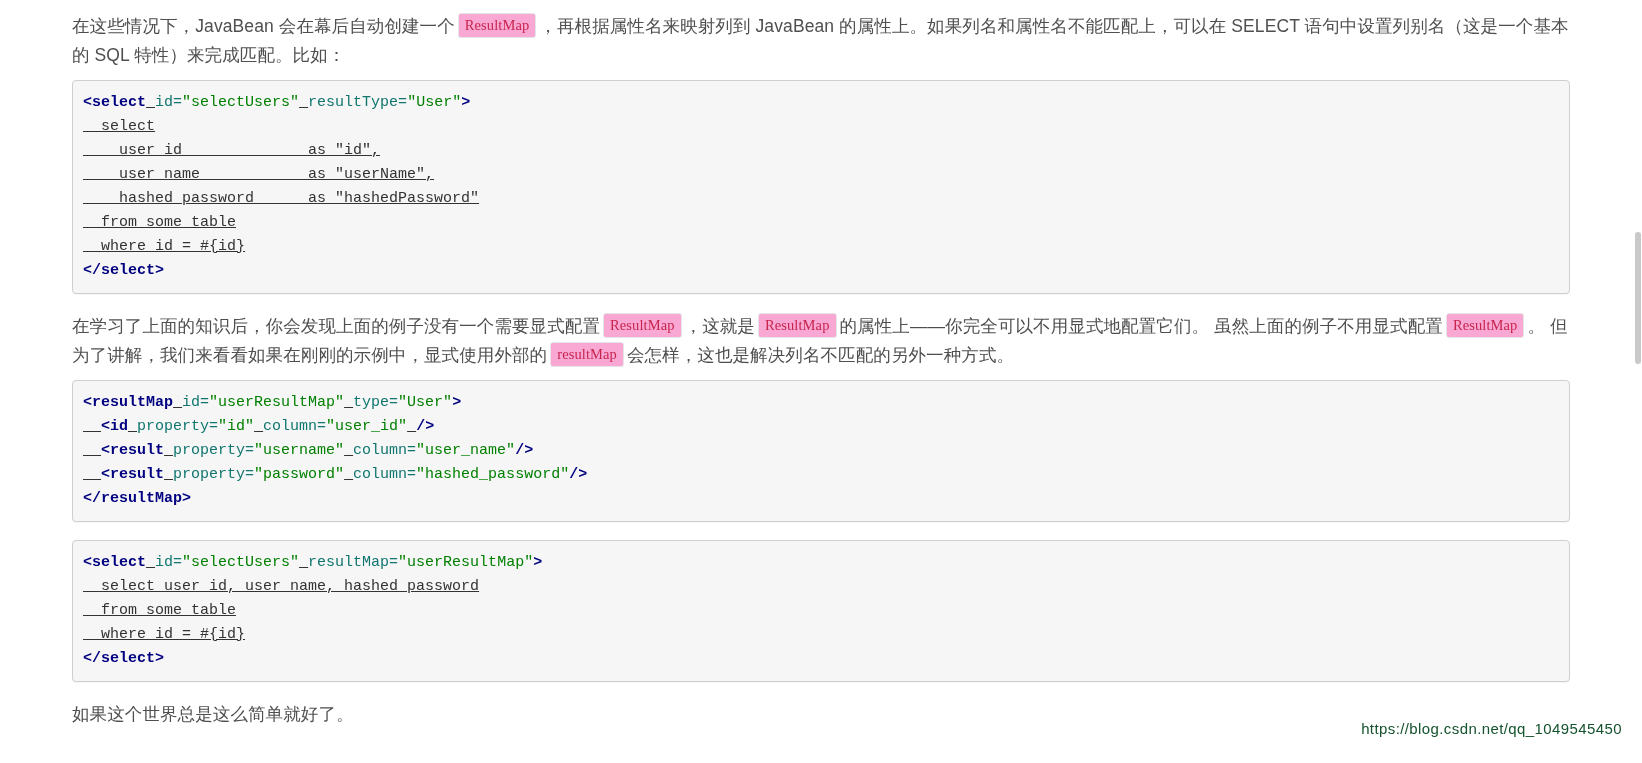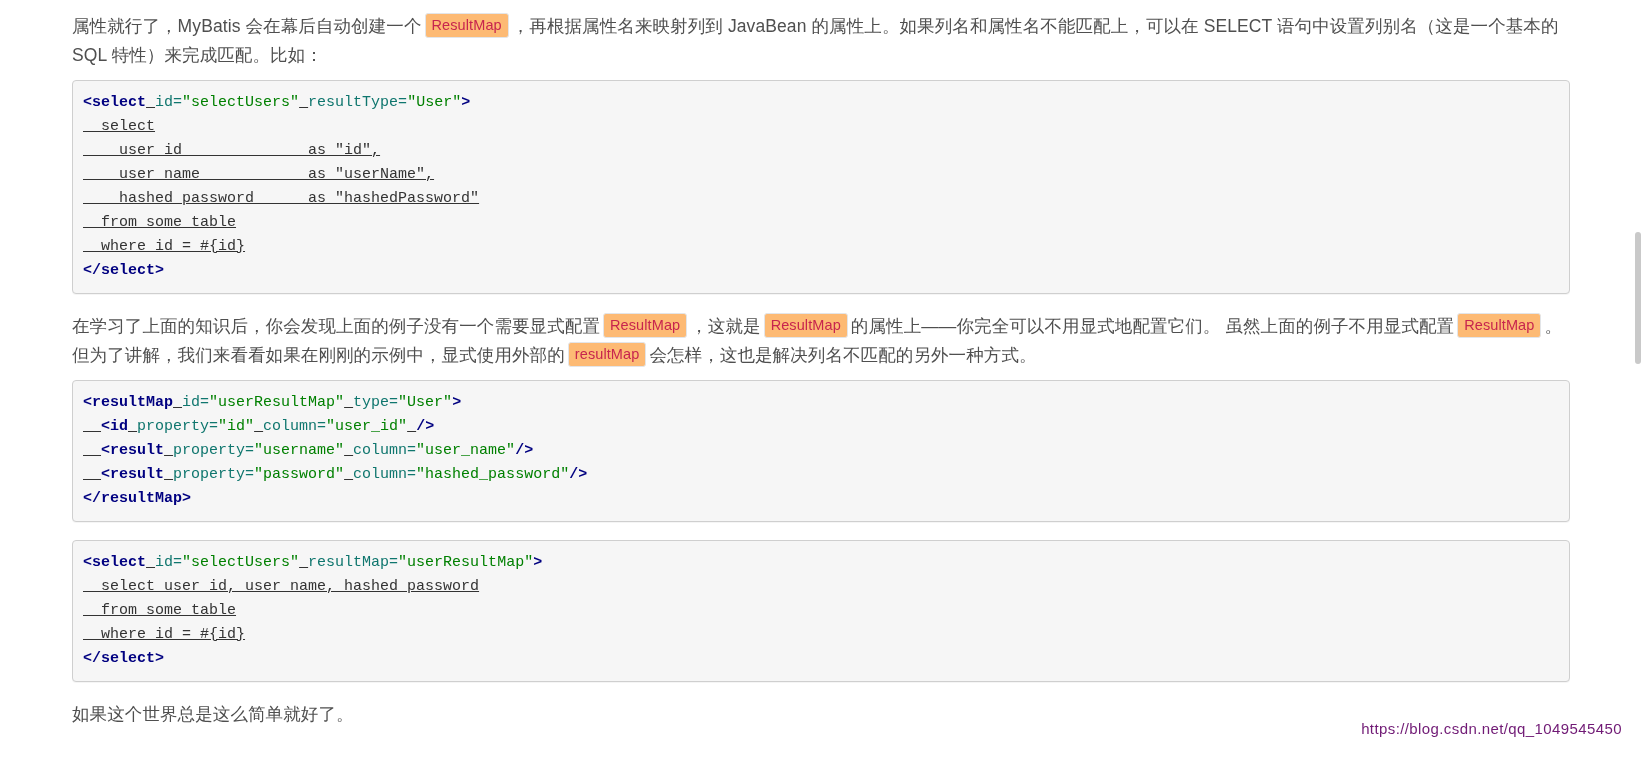--- a/index.html
+++ b/index.html
@@ -30,25 +30,25 @@
     line-height: 29px;
     color: #4f4f4f;
     margin: 0 0 8px 0;
     letter-spacing: 0.1px;
     word-break: break-word;
   }
 
   
   code.inline {
     display: inline-block;
-    font-family: Liberation Sans, sans-serif;
+    font-family: Liberation Serif, serif;
     font-size: 14.5px;
     line-height: 18px;
     color: #c7254e;
-    background: #fdba74;
+    background: #f9a8d4;
     border: 1px solid #e3e5e8;
     border-radius: 3px;
     padding: 2px 6px 3px 6px;
     margin: 0 3px;
     vertical-align: 2px;
     white-space: pre;
   }
 
   
   pre.codeblock {
@@ -70,21 +70,21 @@
   .tk-attr  { color: #0f766e; }
   .tk-str   { color: #008000; }
   .tk-plain { color: #333333; text-decoration: underline; }
 
   .watermark {
     position: absolute;
     right: 20px;
     bottom: 26px;
     font-family: "Liberation Sans", sans-serif;
     font-size: 15px;
-    color: #701a75;
+    color: #14532d;
     letter-spacing: 0.4px;
     user-select: none;
     white-space: nowrap;
   }
 
   .scrollbar-track {
     position: absolute;
     top: 0;
     right: 0;
     width: 0px;
@@ -99,21 +99,21 @@
     background: #c9c9c9;
     border-radius: 3px;
   }
 </style>
 </head>
 <body>
 
 <div id="article">
 
   <p class="para">
-    <span>属性就行了，MyBatis 会在幕后自动创建一个</span><code class="inline">ResultMap</code><span>，再根据属性名来映射列到 JavaBean 的属性上。如果列名和属性名不能匹配上，可以在 SELECT 语句中设置列别名（这是一个基本的 SQL 特性）来完成匹配。比如：</span>
+    <span>在这些情况下，JavaBean 会在幕后自动创建一个</span><code class="inline">ResultMap</code><span>，再根据属性名来映射列到 JavaBean 的属性上。如果列名和属性名不能匹配上，可以在 SELECT 语句中设置列别名（这是一个基本的 SQL 特性）来完成匹配。比如：</span>
   </p>
 
   <pre class="codeblock"><span class="tk-tag">&lt;select</span><span class="tk-plain"> </span><span class="tk-attr">id=</span><span class="tk-str">"selectUsers"</span><span class="tk-plain"> </span><span class="tk-attr">resultType=</span><span class="tk-str">"User"</span><span class="tk-tag">&gt;</span>
 <span class="tk-plain">  select</span>
 <span class="tk-plain">    user_id              as "id",</span>
 <span class="tk-plain">    user_name            as "userName",</span>
 <span class="tk-plain">    hashed_password      as "hashedPassword"</span>
 <span class="tk-plain">  from some_table</span>
 <span class="tk-plain">  where id = #{id}</span>
 <span class="tk-tag">&lt;/select&gt;</span></pre>

